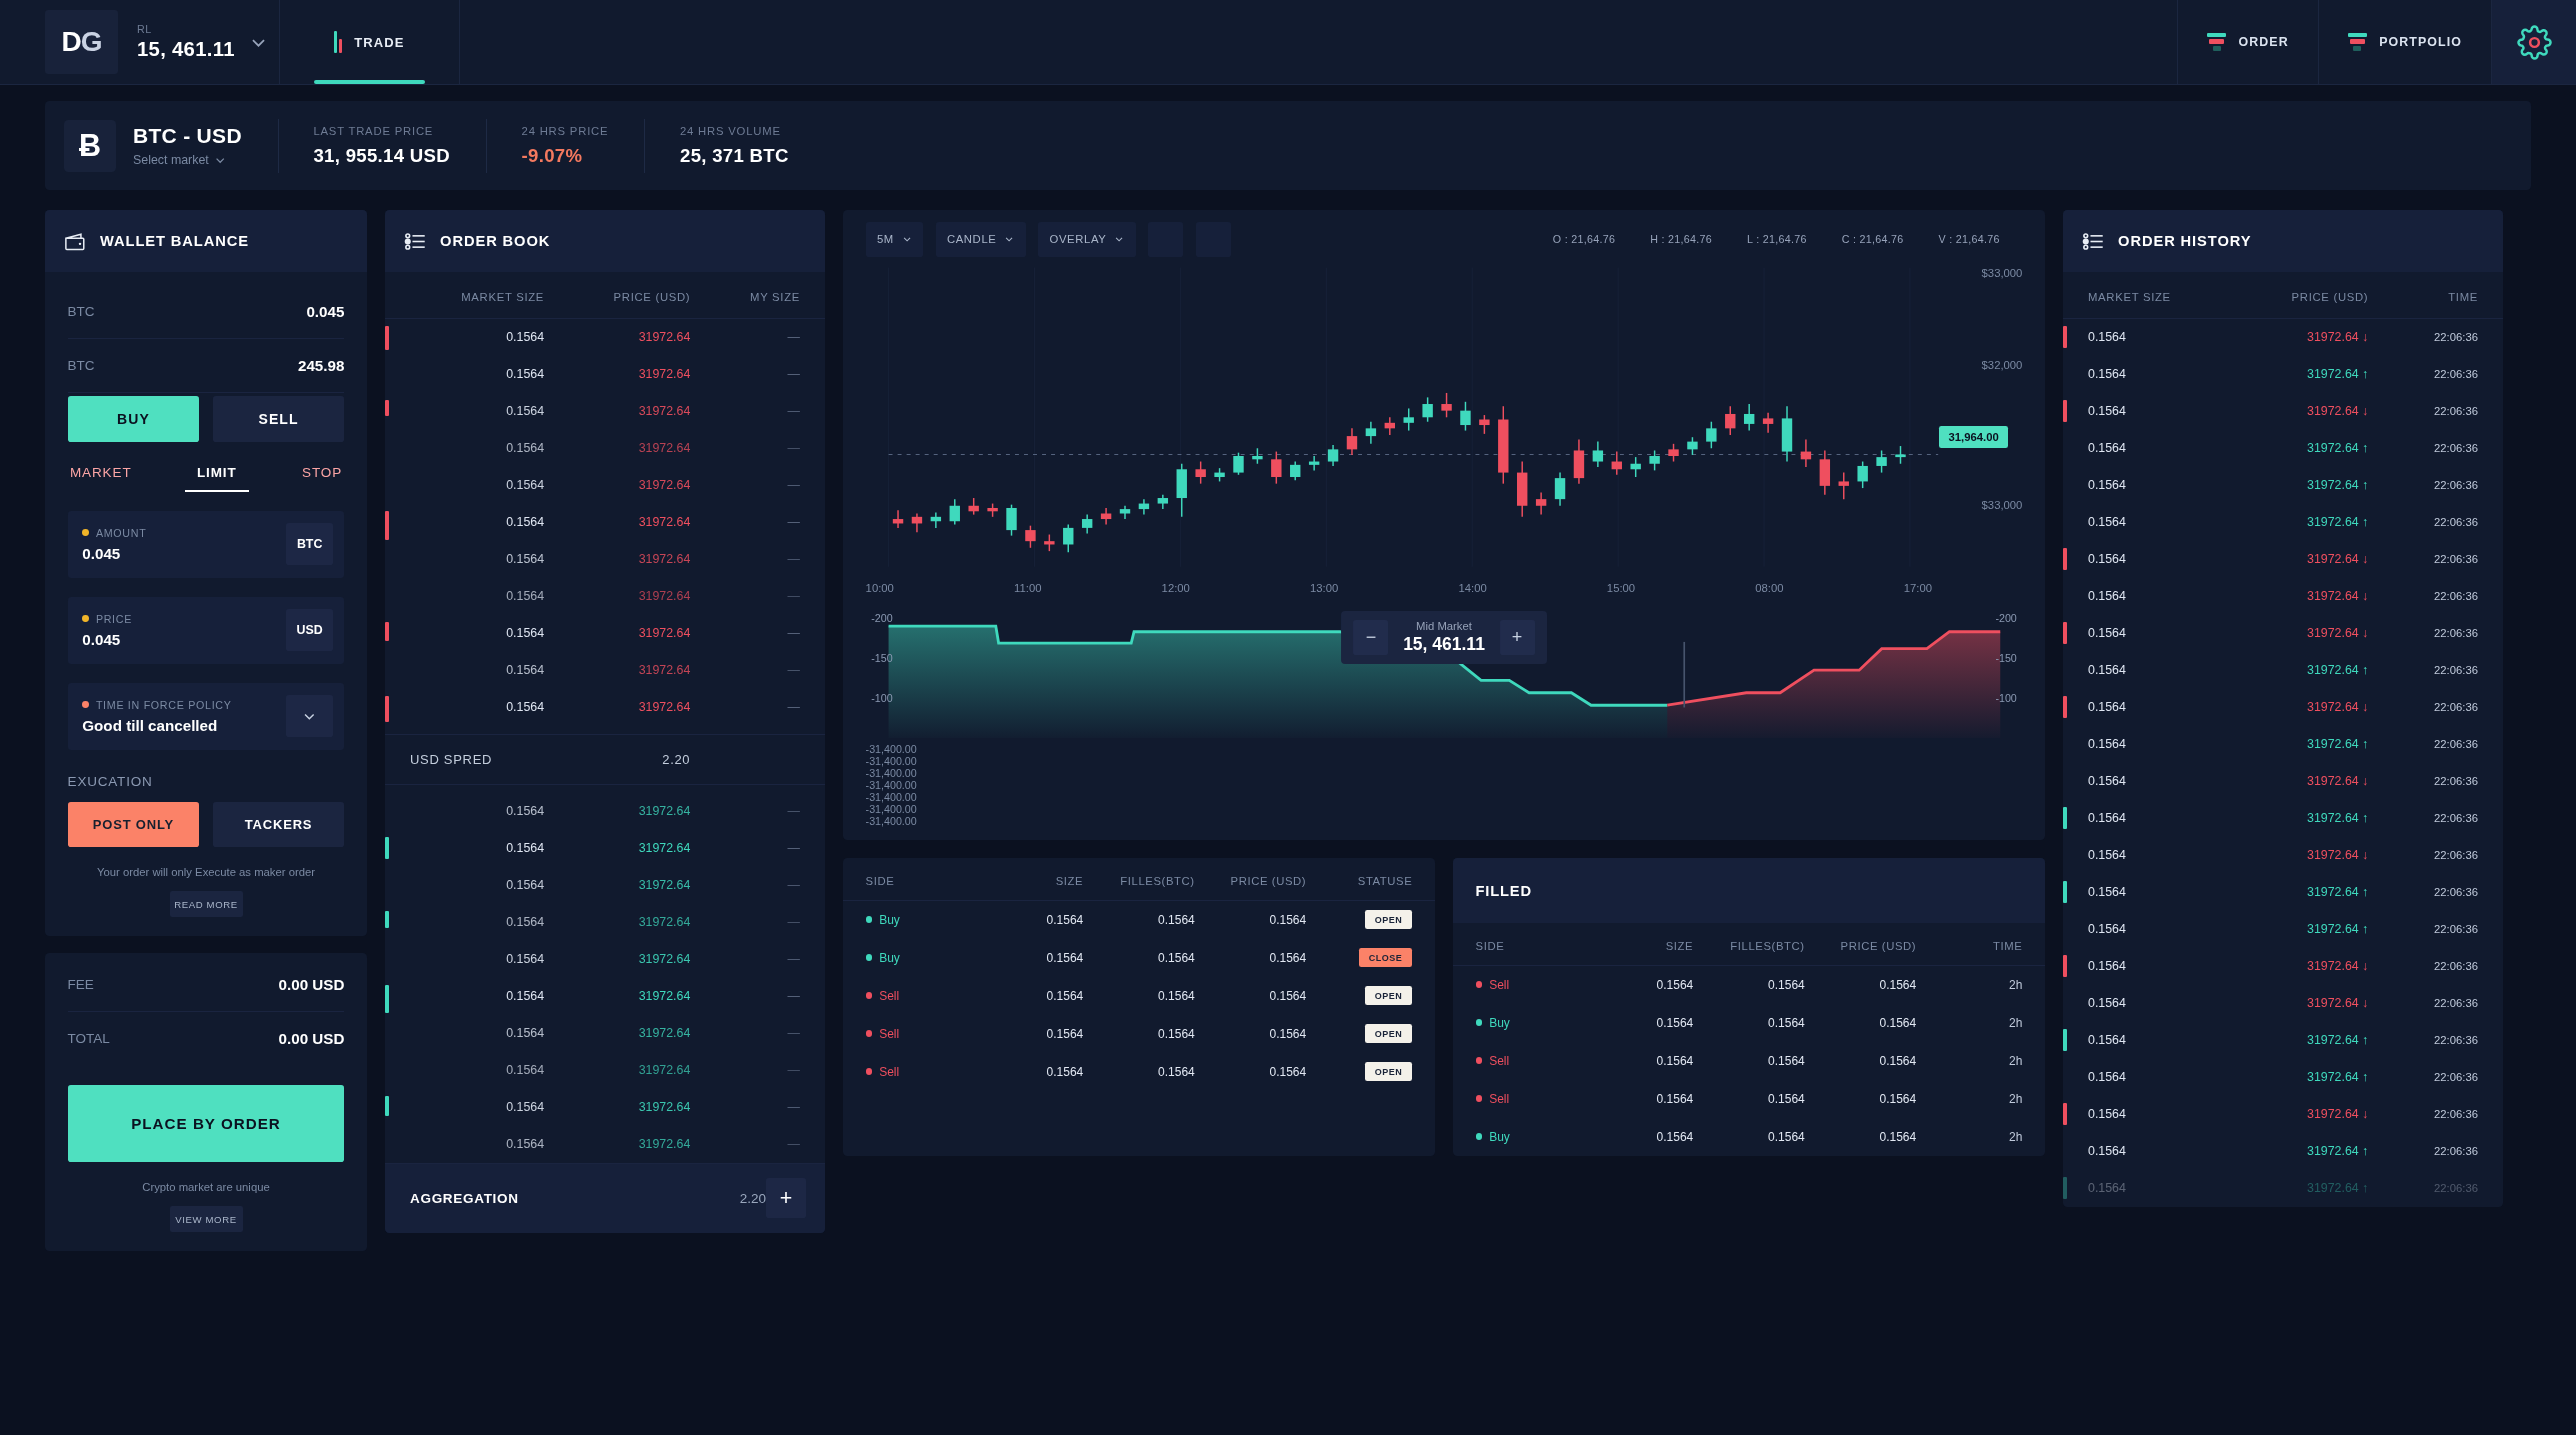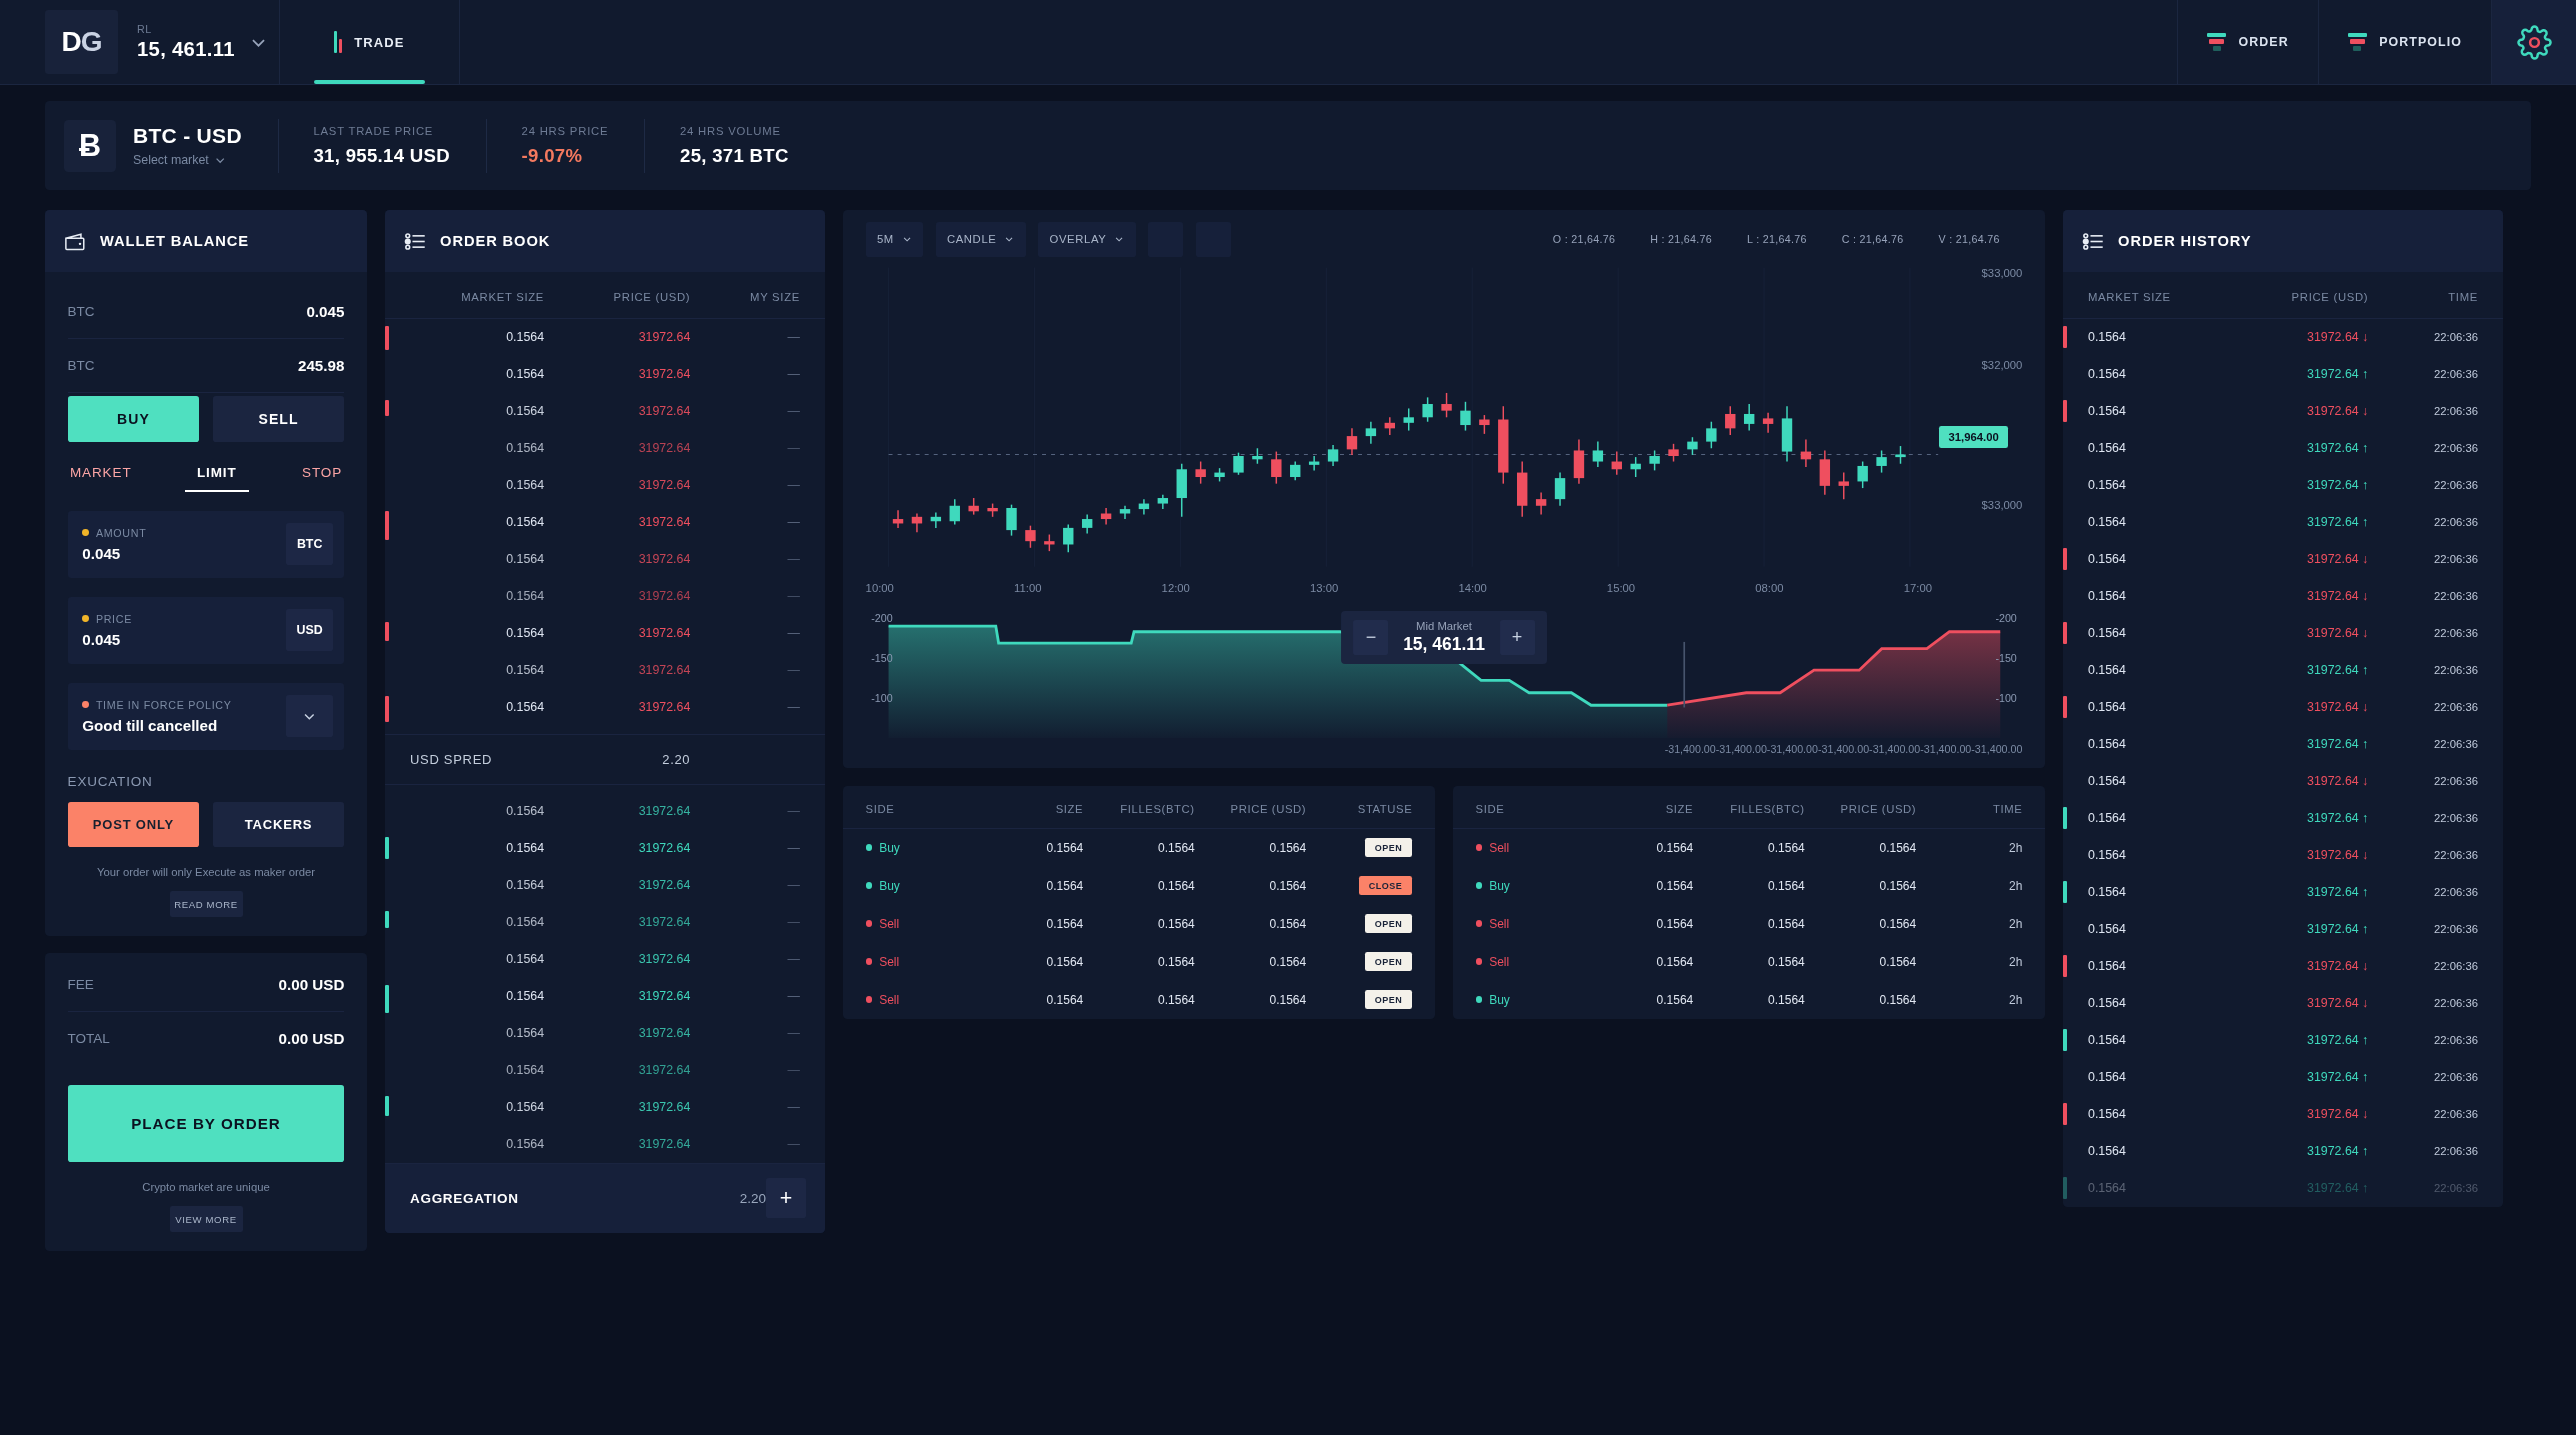--- a/index.html
+++ b/index.html
@@ -154,21 +154,21 @@
   .xlab { font-size: 11.3px; color: #7b8aa3; }
   .depth-area { position: relative; height: 130px; margin: 14.7px 22.6px 0 22.6px; }
   .dlab { position: absolute; font-size: 10.7px; color: #8b99b2; }
   .mid-pill {
     position: absolute; left: 50%; transform: translateX(-50%); top: 2.3px;
     background: #1b2540; border-radius: 4px; padding: 9px 12.4px; display: flex; align-items: center; gap: 14.7px; z-index: 5;
   }
   .mid-pill .sq { width: 35px; height: 35px; background: #212c4c; border-radius: 2.8px; display: flex; align-items: center; justify-content: center; color: #c8d2e2; font-size: 18px; }
   .mid-pill .ttl { font-size: 11.3px; color: #96a2b8; text-align: center; }
   .mid-pill .val { font-size: 17.5px; color: #ffffff; font-weight: bold; text-align: center; margin-top: 2.3px; }
-  .depth-x { display: flex; justify-content: flex-end; margin: 4.5px 22.6px 0 22.6px; }
+  .depth-x { display: flex; justify-content: space-between; margin: 4.5px 22.6px 0 22.6px; flex-direction: column; }
   .depth-x span { font-size: 10.7px; color: #7b8aa3; }
 
   
   .bottom-row { display: flex; gap: 18px; }
   .bt-panel { flex: 1; background: #111a2e; border-radius: 4.5px; }
   .bt-head { height: 65px; background: #16203a; border-radius: 4.5px 4.5px 0 0; display: flex; align-items: center; padding: 0 22.6px; }
   .bt-title { font-size: 14.7px; color: #ffffff; font-weight: bold; letter-spacing: 0.8px; }
   .cancel-btn { margin-left: 56px; background: #1b2540; border-radius: 2.8px; padding: 12.4px 19px; font-size: 11.3px; color: #e3e9f4; letter-spacing: 0.7px; }
   .bt-hrow { display: flex; padding: 17px 22.6px 12.4px 22.6px; border-bottom: 0.6px solid #1a2440; }
   .bt-hrow div { font-size: 11.3px; color: #7b8aa3; letter-spacing: 0.6px; }
@@ -797,20 +797,23 @@
                 <div class="cc">0.1564</div>
                 <div class="cc">0.1564</div>
                 <div class="cc-st">
                   <span class="pill open">OPEN</span>
                 </div>
               </div>
             </div>
         </div>
 
         <div class="bt-panel">
+          <div class="bt-head">
+            <span class="bt-title">FILLED</span>
+          </div>
           <div class="bt-hrow">
             <div class="cc-side">SIDE</div>
             <div class="cc">SIZE</div>
             <div class="cc">FILLES(BTC)</div>
             <div class="cc">PRICE (USD)</div>
             <div class="cc-st">TIME</div>
           </div>
           <div id="fl-rows">
               <div class="bt-row">
                 <div class="cc-side">

